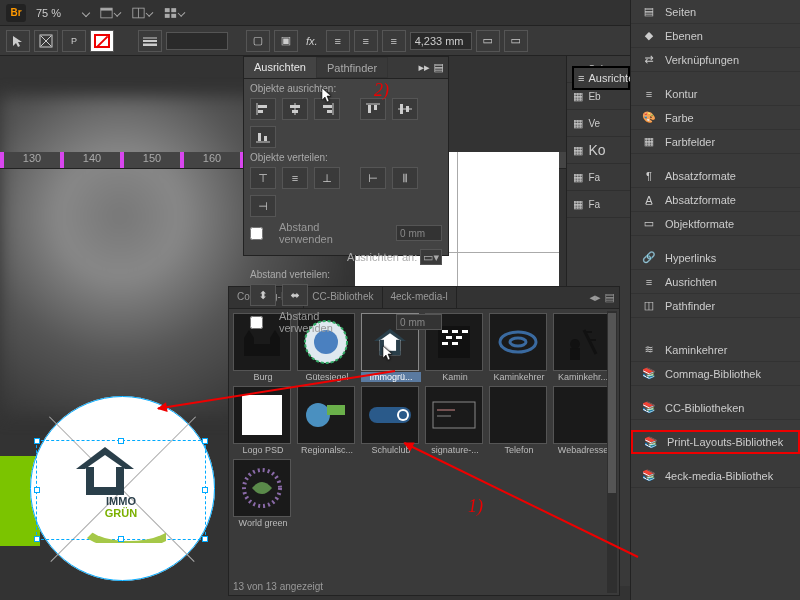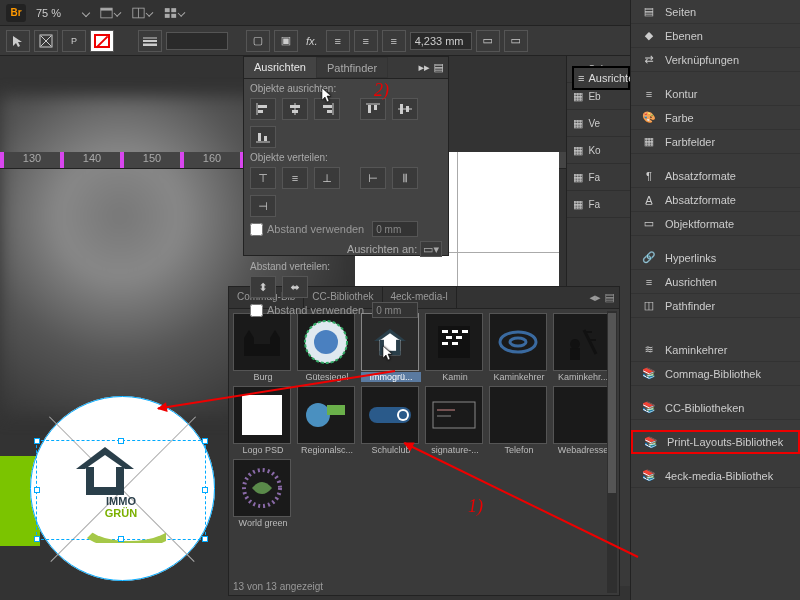--- a/index.html
+++ b/index.html
@@ -45,21 +45,21 @@
 .align-panel { position:absolute; left:243px; top:56px; width:206px; height:200px; background:#434343; border:1px solid #222; z-index:5; }
 .ap-tabs { height:22px; display:flex; background:#393939; border-bottom:1px solid #222; }
 .ap-tab { padding:4px 10px; color:#aaa; }
 .ap-tab.active { background:#434343; color:#e8e8e8; }
 .ap-tab.mark { border:1px solid #333; }
 .ap-flyout { margin-left:auto; display:flex; align-items:center; gap:4px; padding-right:4px; }
 .ap-section { padding:4px 6px; }
 .ap-label { color:#aaa; font-size:10px; }
 .ap-row { display:flex; gap:6px; margin:4px 0; flex-wrap:wrap; }
 .ap-ico { width:26px; height:22px; background:#3a3a3a; border:1px solid #555; display:flex; align-items:center; justify-content:center; }
-.ap-check { display:flex; align-items:center; gap:4px; color:#999; font-size:10px; }
+.ap-check { display:flex; align-items:center; gap:16px; color:#999; font-size:10px; }
 .ap-field { width:46px; height:16px; background:#333; border:1px solid #555; display:inline-flex; align-items:center; padding-left:3px; color:#888; font-size:10px; margin-left:4px; }
 .midpanel { position:absolute; left:566px; top:56px; width:64px; height:530px; background:#393939; border-left:1px solid #222; }
 .midpanel .row { height:27px; display:flex; align-items:center; gap:5px; padding-left:6px; border-bottom:1px solid #2f2f2f; }
 .ausr-btn { position:absolute; left:572px; top:66px; width:58px; height:24px; border:2px solid #000; background:#3a3a3a; display:flex; align-items:center; gap:4px; padding-left:4px; color:#ddd; }
 .right { position:absolute; right:0; top:0; width:170px; height:600px; background:#3a3a3a; border-left:1px solid #222; }
 .right .item { height:24px; display:flex; align-items:center; gap:8px; padding-left:10px; color:#ccc; border-bottom:1px solid #323232; }
 .right .item.hl { border:2px solid #e00; }
 .right .spacer { height:10px; }
 .lib-panel { position:absolute; left:228px; top:286px; width:392px; height:310px; background:#3a3a3a; border:1px solid #222; z-index:4; }
 .lib-tabs { height:22px; display:flex; background:#333; border-bottom:1px solid #222; }
@@ -302,21 +302,21 @@
     <div class="row">
       <span>▦</span>
       <span style="font-size:10px">Eb</span>
     </div>
     <div class="row">
       <span>▦</span>
       <span style="font-size:10px">Ve</span>
     </div>
     <div class="row">
       <span>▦</span>
-      <span style="font-size:10px">Ko</span>
+      <span style="font-size:14px">Ko</span>
     </div>
     <div class="row">
       <span>▦</span>
       <span style="font-size:10px">Fa</span>
     </div>
     <div class="row">
       <span>▦</span>
       <span style="font-size:10px">Fa</span>
     </div>
   </div>

